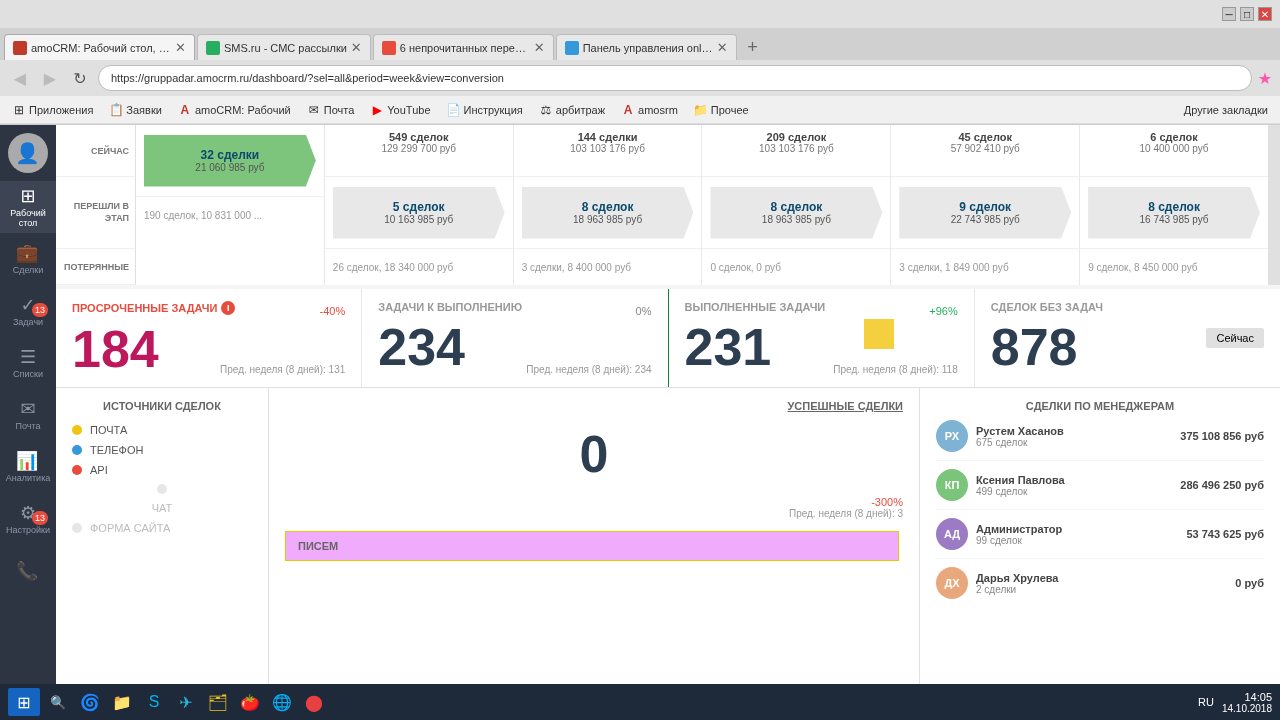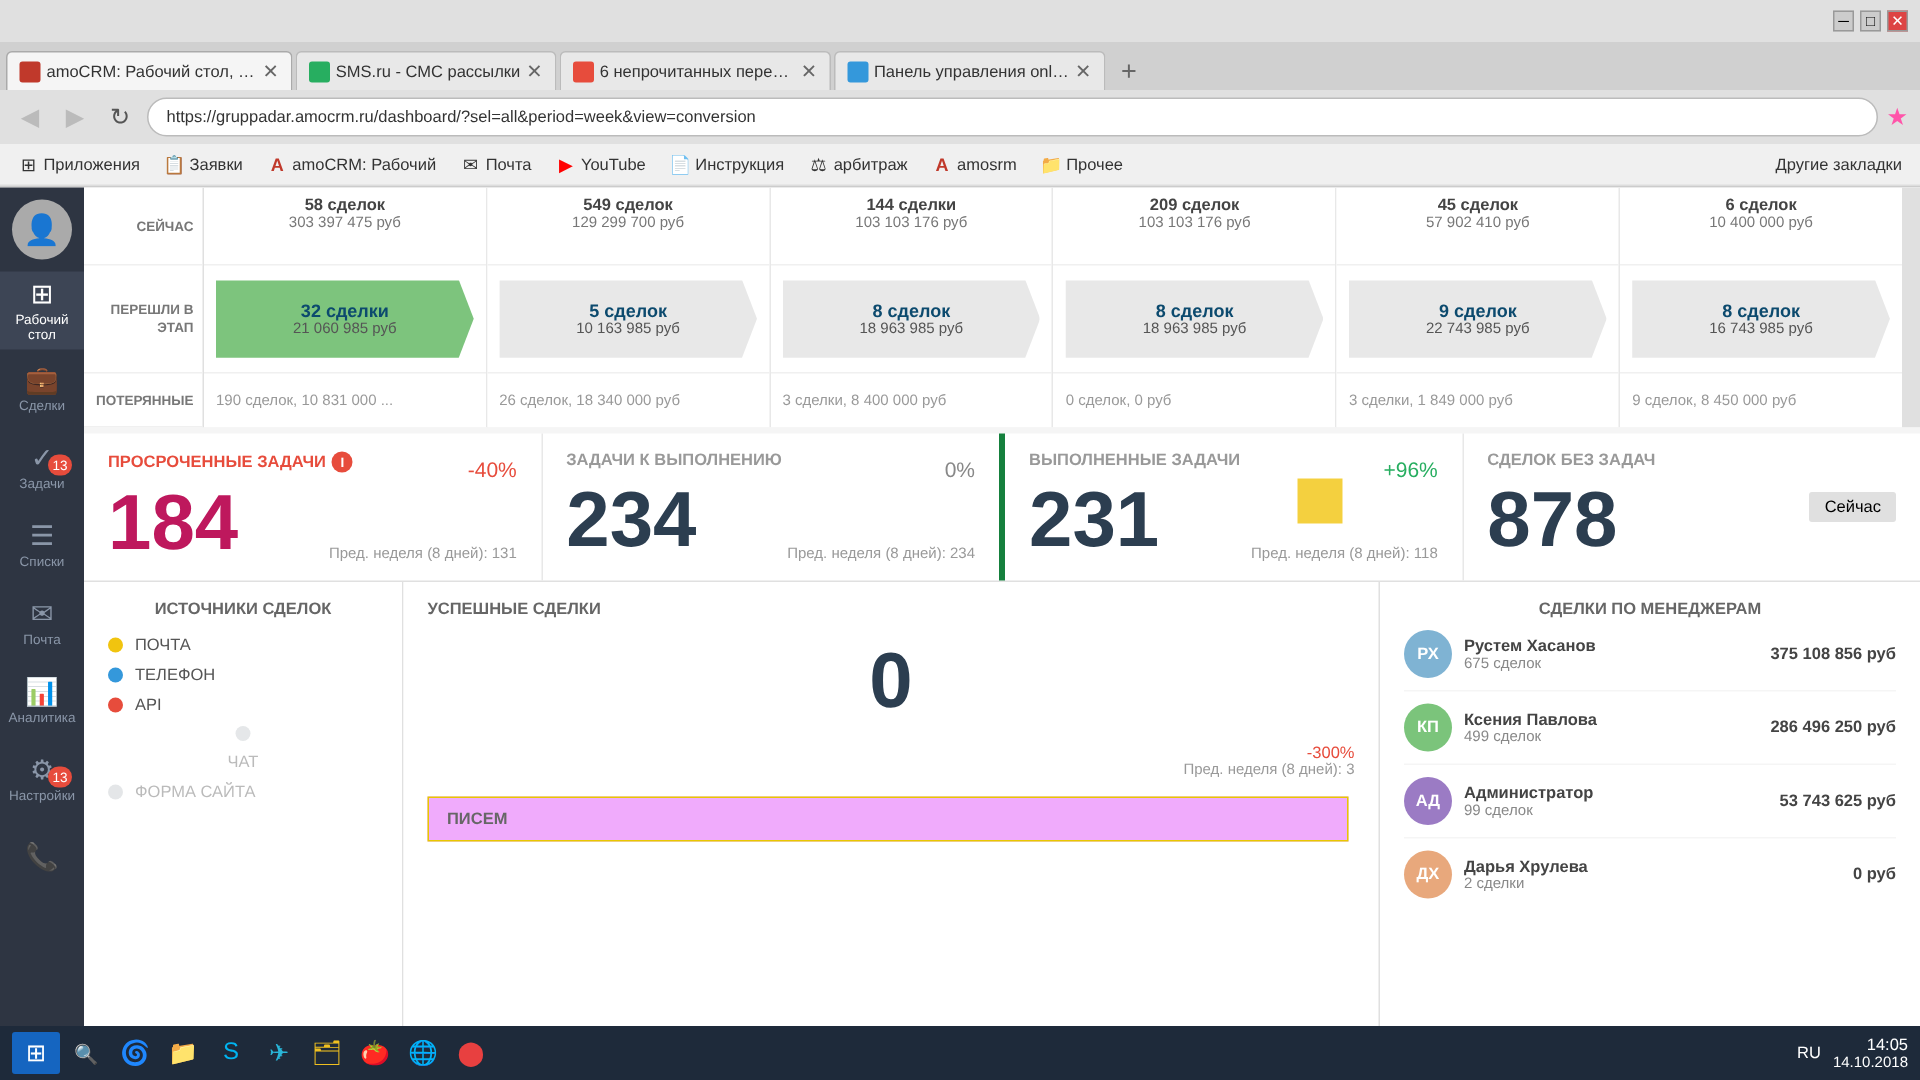--- a/index.html
+++ b/index.html
@@ -75,37 +75,37 @@
     .ps-lost { height: 36px; padding: 4px 8px; display: flex; align-items: center; font-size: 10px; color: #999; }
 
     
     .tasks-section { display: flex; background: white; border-bottom: 1px solid #e0e0e0; margin-top: 4px; }
     .task-block { flex: 1; border-right: 1px solid #e8e8e8; padding: 12px 16px; position: relative; }
     .task-block:last-child { border-right: none; }
     .task-title { font-size: 11px; color: #999; text-transform: uppercase; font-weight: bold; margin-bottom: 8px; display: flex; align-items: center; gap: 4px; }
     .task-title.red { color: #e74c3c; }
     .task-number { font-size: 52px; font-weight: bold; color: #be185d; line-height: 1; }
     .task-number.dark { color: #2c3e50; }
-    .task-change { font-size: 14px; position: absolute; top: 16px; right: 16px; }
+    .task-change { font-size: 11px; position: absolute; top: 16px; right: 16px; }
     .task-change.neg { color: #e74c3c; }
     .task-change.pos { color: #27ae60; }
     .task-prev { font-size: 10px; color: #999; position: absolute; bottom: 12px; right: 16px; }
     .task-seyches-btn { position: absolute; top: 50%; right: 16px; transform: translateY(-50%); background: #e0e0e0; border: none; padding: 4px 10px; font-size: 11px; cursor: pointer; border-radius: 2px; }
     .sources-block { width: 213px; background: white; border-right: 1px solid #e0e0e0; padding: 12px 16px; }
     .sources-title { font-size: 11px; color: #666; text-transform: uppercase; text-align: center; margin-bottom: 12px; font-weight: bold; }
     .source-item { display: flex; align-items: center; gap: 8px; margin-bottom: 8px; font-size: 11px; }
     .source-dot { width: 10px; height: 10px; border-radius: 50%; flex-shrink: 0; }
     .source-dot.yellow { background: #f1c40f; }
     .source-dot.blue { background: #3498db; }
     .source-dot.red { background: #e74c3c; }
     .source-dot.gray { background: #bdc3c7; }
     .source-name { color: #555; }
 
     .success-block { flex: 1; background: white; border-right: 1px solid #e0e0e0; padding: 12px 16px; }
-    .success-title { font-size: 11px; color: #666; text-transform: uppercase; text-align: left; margin-bottom: 8px; font-weight: bold; }
+    .success-title { font-size: 11px; color: #666; text-transform: uppercase; text-align: right; margin-bottom: 8px; font-weight: bold; text-decoration: underline; }
     .success-number { font-size: 52px; font-weight: bold; color: #2c3e50; line-height: 1; text-align: center; margin: 16px 0; }
     .success-change { text-align: right; font-size: 11px; color: #e74c3c; }
     .success-prev { text-align: right; font-size: 10px; color: #999; }
 
     .managers-block { width: 360px; background: white; padding: 12px 16px; }
     .managers-title { font-size: 11px; color: #666; text-transform: uppercase; text-align: center; margin-bottom: 8px; font-weight: bold; }
     .manager-row { display: flex; align-items: center; gap: 8px; margin-bottom: 8px; padding-bottom: 8px; border-bottom: 1px solid #f5f5f5; }
     .manager-avatar { width: 32px; height: 32px; border-radius: 50%; background: #7fb3d3; flex-shrink: 0; display: flex; align-items: center; justify-content: center; color: white; font-size: 11px; font-weight: bold; }
     .manager-avatar.green { background: #7bc47b; }
     .manager-avatar.purple { background: #9b7bc4; }
@@ -272,24 +272,20 @@
 
         <div class="pipeline-left-labels">
           <div class="pl-label top" style="font-size:9px;color:#777;font-weight:bold;padding-right:6px;border-bottom:1px solid #f0f0f0;height:52px;display:flex;align-items:center;justify-content:flex-end;">СЕЙЧАС</div>
           <div class="pl-label mid" style="font-size:9px;color:#777;font-weight:bold;padding:4px 6px 4px 4px;border-bottom:1px solid #f0f0f0;height:72px;display:flex;align-items:center;justify-content:flex-end;text-align:right;line-height:1.3;">ПЕРЕШЛИ В ЭТАП</div>
           <div class="pl-label bot" style="font-size:9px;color:#777;font-weight:bold;padding-right:6px;height:36px;display:flex;align-items:center;justify-content:flex-end;">ПОТЕРЯННЫЕ</div>
         </div>
 
         <div class="pipeline-stages-wrapper">
 
           <div class="pipeline-stage">
-            <div class="ps-header">
-              <div class="ps-header-count">58 сделок</div>
-              <div class="ps-header-amount">303 397 475 руб</div>
-            </div>
             <div class="ps-arrow-row">
               <div class="ps-arrow colored">
                 <span class="ps-arrow-deals">32 сделки</span>
                 <span class="ps-arrow-amount">21 060 985 руб</span>
               </div>
             </div>
             <div class="ps-lost">190 сделок, 10 831 000 ...</div>
           </div>
 
           <div class="pipeline-stage">
@@ -371,21 +367,21 @@
         <div class="task-block" style="border-right:1px solid #e8e8e8;">
           <div class="task-title red">
             <span>ПРОСРОЧЕННЫЕ ЗАДАЧИ</span>
             <span class="info-circle">i</span>
           </div>
           <div class="task-number">184</div>
           <div class="task-change neg">-40%</div>
           <div class="task-prev">Пред. неделя (8 дней): 131</div>
         </div>
 
-        <div class="task-block" style="border-right:4px solid #15803d;">
+        <div class="task-block" style="border-right:1px solid #15803d;">
           <div class="task-title">ЗАДАЧИ К ВЫПОЛНЕНИЮ</div>
           <div class="task-number dark">234</div>
           <div class="task-change" style="color:#888;position:absolute;top:16px;right:16px;">0%</div>
           <div class="task-prev">Пред. неделя (8 дней): 234</div>
         </div>
 
         <div class="task-block" style="border-right:1px solid #e8e8e8;position:relative;">
           <div class="task-title">ВЫПОЛНЕННЫЕ ЗАДАЧИ</div>
           <div class="task-number dark">231</div>
 

